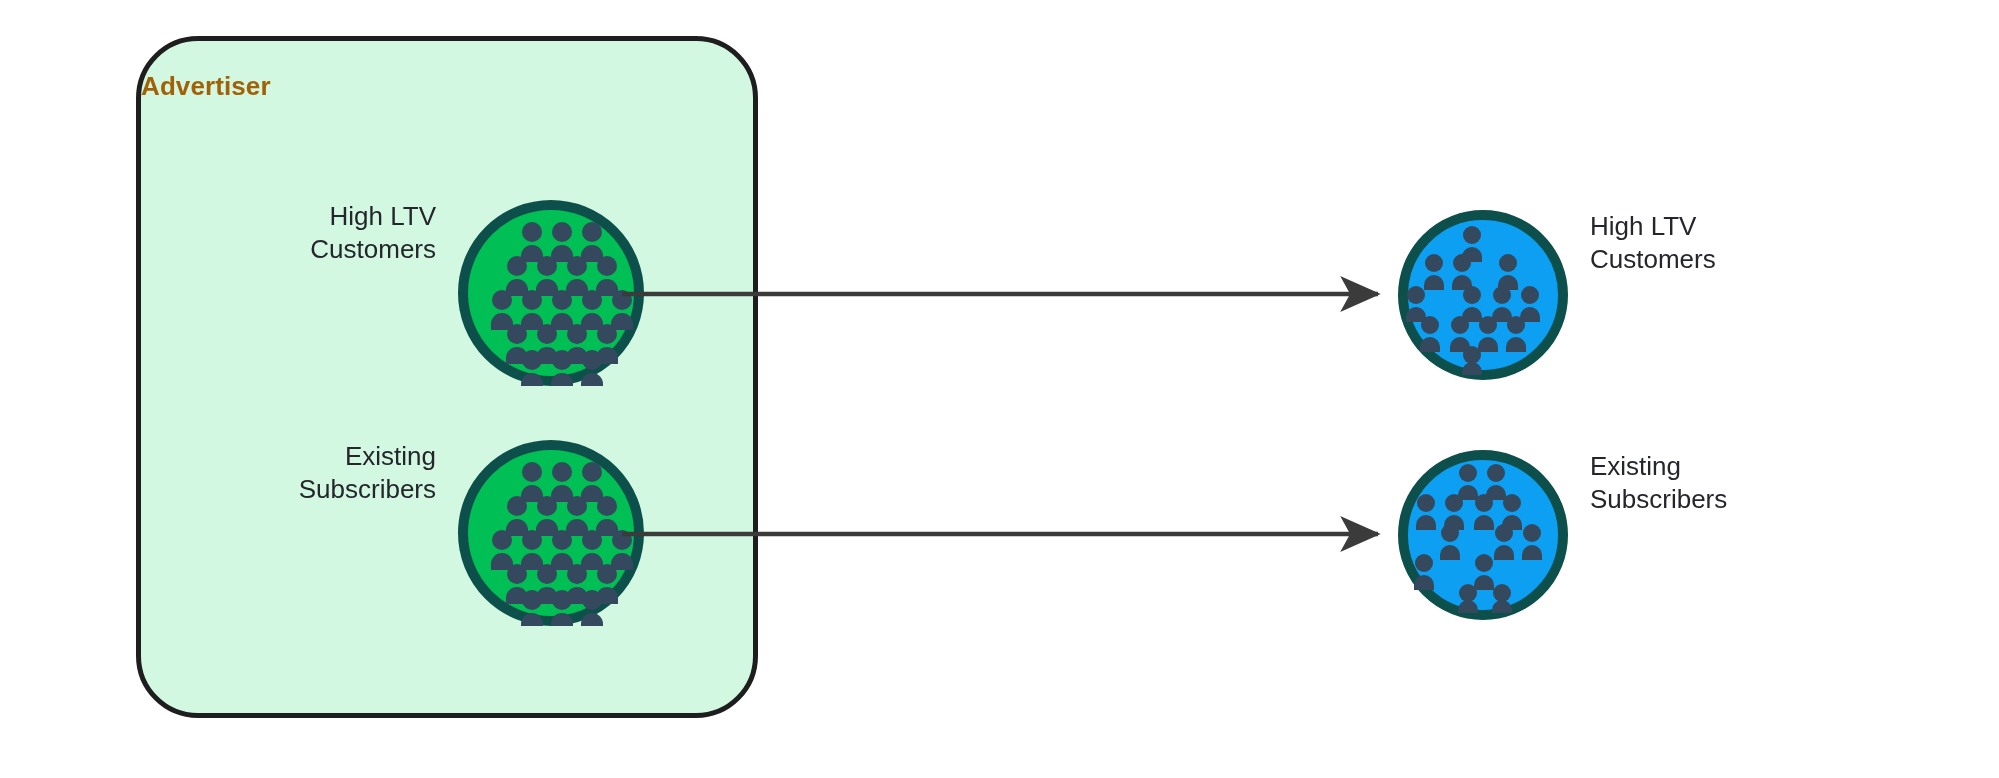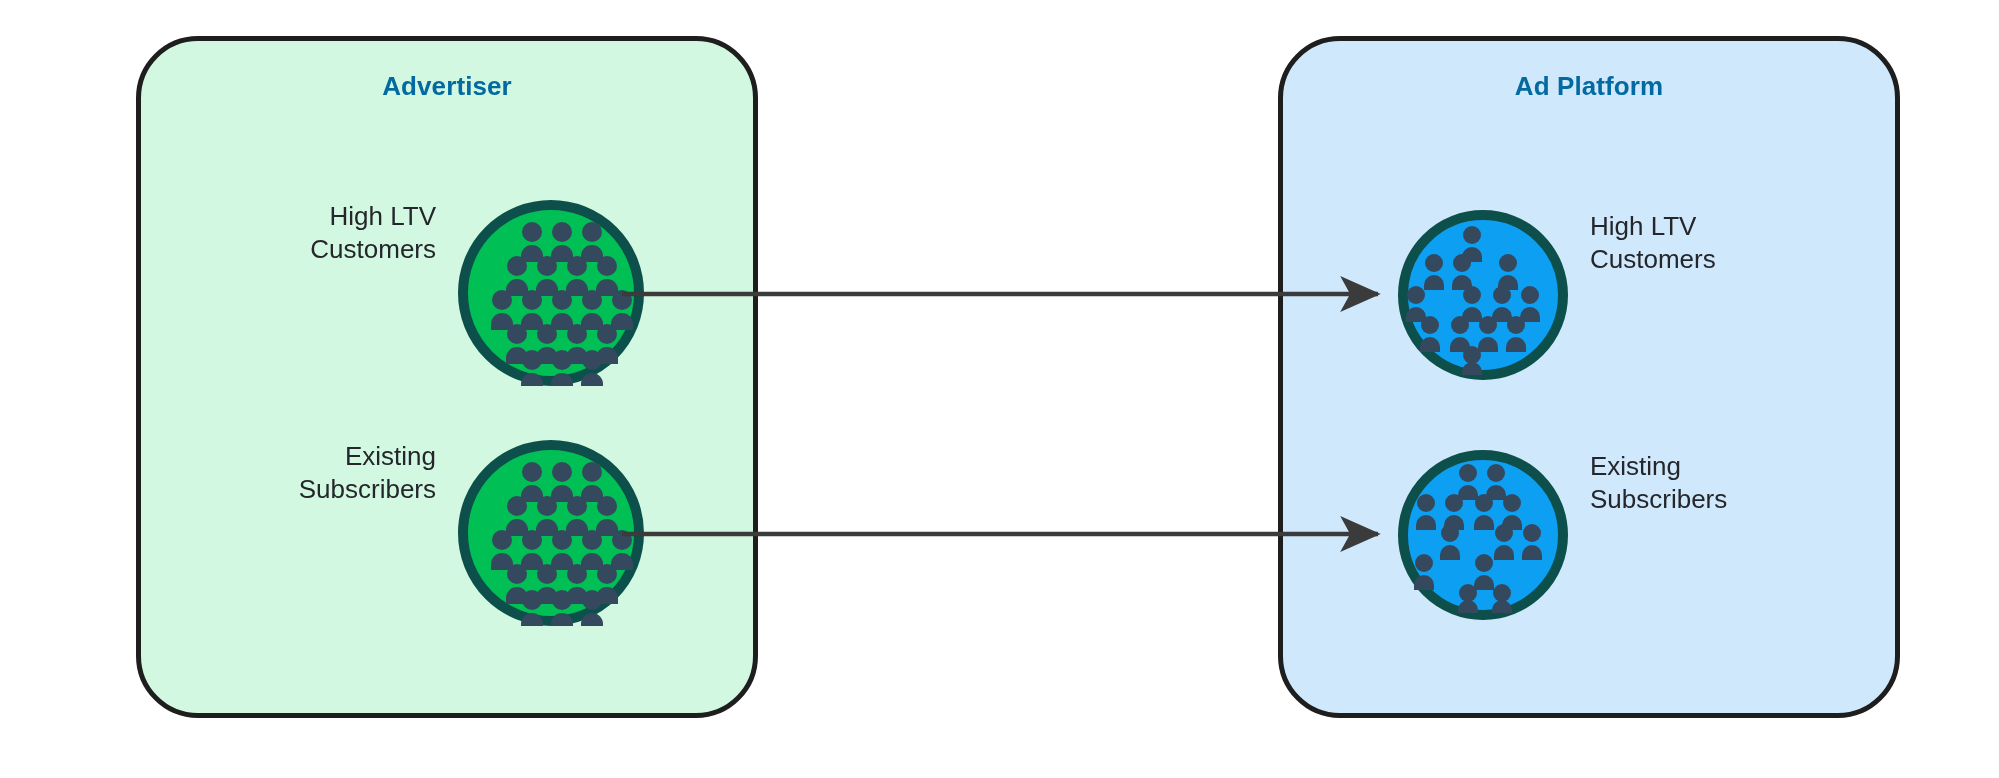--- a/index.html
+++ b/index.html
@@ -43,24 +43,23 @@
     width: 622px;
     height: 682px;
     background: #cfe8fb;
   }
 
   .panel-title {
     position: absolute;
     left: 0;
     right: 0;
     top: 30px;
-    text-align: center;
     font-size: 26px;
     font-weight: bold;
-    color: #0369a1;
+    color: #a16207;
     letter-spacing: 0.1px;
   }
 
   
   .audience {
     position: absolute;
     display: flex;
     align-items: flex-start;
   }
   .audience-left   { flex-direction: row; }
@@ -286,23 +285,20 @@
             </g>
           <g transform="translate(123,150)">
               <circle cx="11" cy="10" r="10"></circle>
               <path d="M0 34 a11 11 0 0 1 22 0 v6 h-22 z"></path>
             </g>
         </g>
       </svg>
     </div>
   </div>
 
-  <div class="panel panel-adplatform">
-    <div class="panel-title">Ad Platform</div>
-  </div>
 
   <div class="audience audience-right" style="left:1398px; top:210px;">
     <div class="bubble bubble-blue">
       <svg viewBox="0 0 170 170" xmlns="http://www.w3.org/2000/svg">
         <circle cx="85" cy="85" r="80" fill="#0d9ff2" stroke="#0d4f4a" stroke-width="10"></circle>
         <g fill="#35495e">
           <g transform="translate(64,16)">
               <circle cx="10" cy="9" r="9"></circle>
               <path d="M0 31 a10 10 0 0 1 20 0 v5 h-20 z"></path>
             </g>

